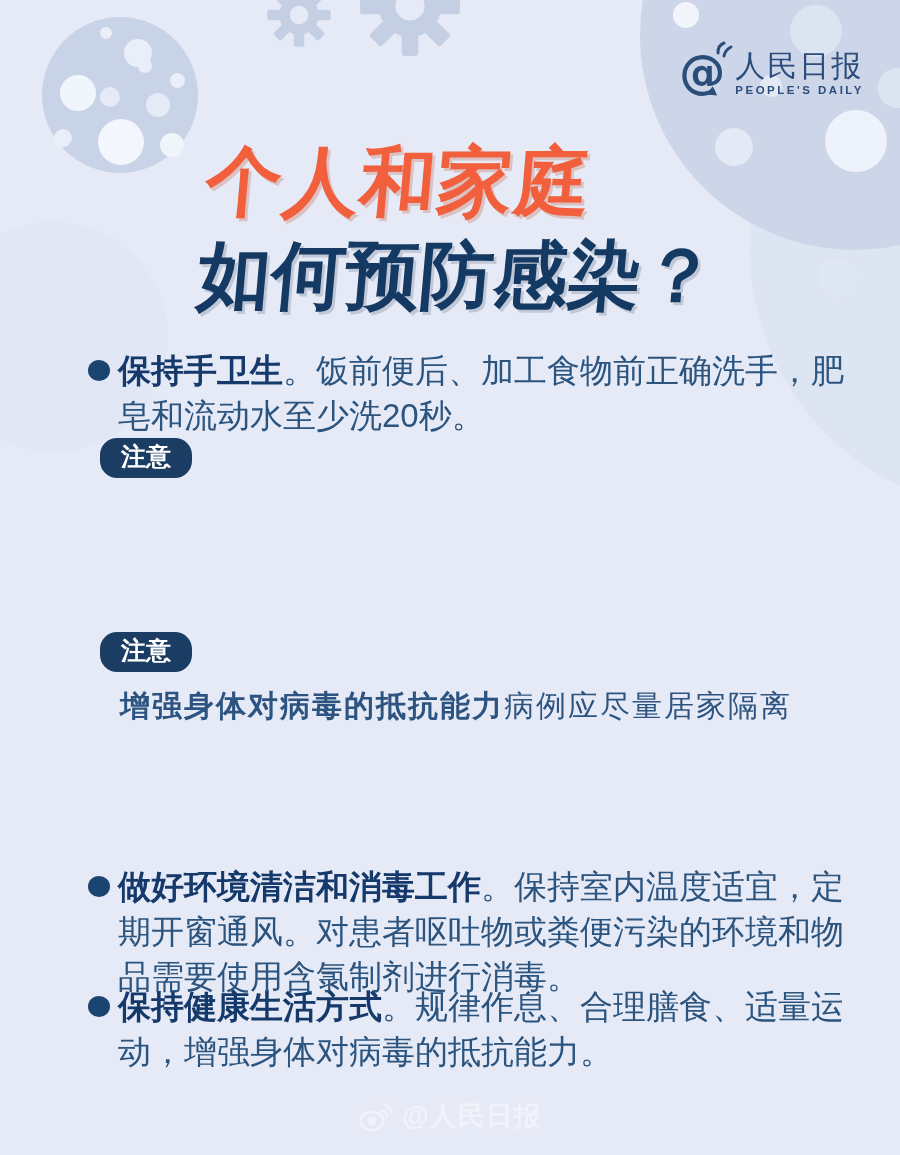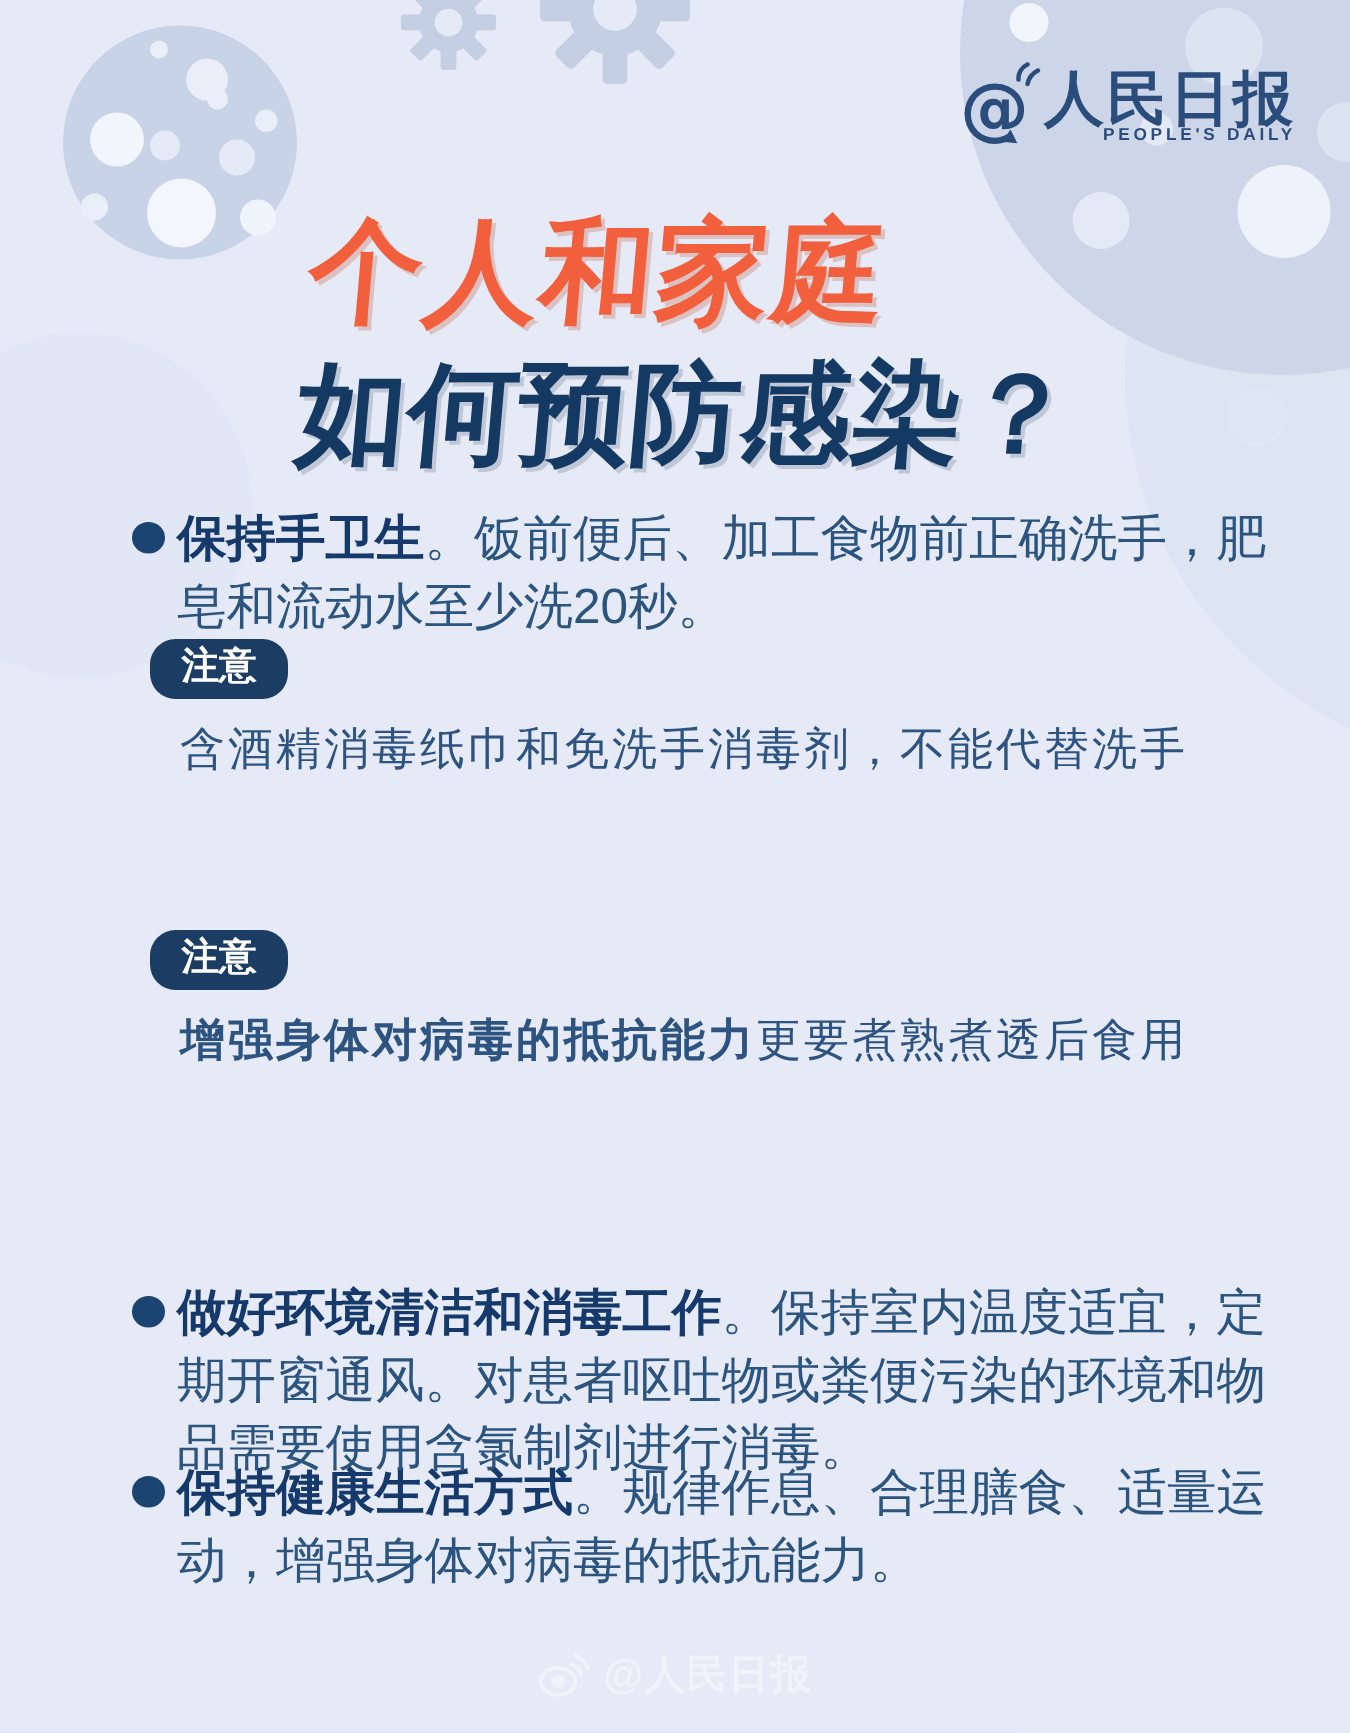--- a/index.html
+++ b/index.html
@@ -22,30 +22,30 @@
   .gear { position:absolute; }
   
   .logo { position:absolute; top:44px; right:36px; display:flex; align-items:flex-start; color:#2b4d7c; }
   .logo-mark { position:relative; width:52px; height:56px; }
   .logo-at { font-size:46px; font-weight:bold; line-height:56px; font-family:"DejaVu Sans", sans-serif; }
   .logo-waves { position:absolute; right:-6px; top:-4px; }
   .logo-tri { position:absolute; left:30px; bottom:2px; width:0; height:0;
     border-left:9px solid #2b4d7c; border-top:5px solid transparent; border-bottom:5px solid transparent;
     transform:rotate(35deg); }
   .logo-text { margin-left:4px; padding-top:6px; }
-  .logo-cn { font-size:40px; font-weight:bold; letter-spacing:2px; line-height:32px; }
+  .logo-cn { font-size:30px; font-weight:normal; letter-spacing:2px; line-height:32px; }
   .logo-en { font-size:11.5px; font-weight:bold; letter-spacing:2.5px; margin-top:2px;text-align:right; }
   
   .title { position:absolute; left:202px; top:134px; transform:skewX(-5deg); font-weight:900; }
   .title .t1 { font-size:76px; line-height:96px; color:#f15f3d; letter-spacing:1px;
                text-shadow:3px 3px 0 rgba(186,70,40,0.25); }
   .title .t2 { font-size:74px; line-height:92px; color:#143a63; letter-spacing:0;
                text-shadow:3px 3px 0 rgba(20,45,80,0.18); }
   
-  .content { position:absolute; left:88px; top:0; width:762px; height:855px; }
+  .content { position:absolute; left:88px; top:12px; width:762px; height:855px; }
   .bullet { position:absolute; left:0; width:762px; padding-left:30px;
             font-size:33px; line-height:45px; color:#2b547f; }
   .bullet .dot { position:absolute; left:0; top:12px; width:22px; height:21px;
                  background:#1c4470; border-radius:50%; }
   .bullet strong { color:#14396a; font-weight:800; }
   .note { position:absolute; left:12px; width:750px; }
   .badge { display:inline-block; background:#1b3c63; color:#fff; font-weight:bold;
            font-size:25px; line-height:25px; padding:6px 21px 9px; border-radius:17px; }
   .note-text { margin-top:14px; margin-left:20px; font-family:"DejaVu Serif", serif;
                font-size:30px; line-height:40px; color:#2d5480; letter-spacing:2px; }
@@ -147,30 +147,27 @@
 
   <div class="content">
 
     <div class="bullet s0">
       <span class="dot"></span>
       <strong>保持手卫生</strong><span>。饭前便后、加工食物前正确洗手，肥皂和流动水至少洗20秒。</span>
     </div>
 
     <div class="note s1">
       <div class="badge">注意</div>
-      <div class="note-text">
-        <strong></strong><span>含酒精消毒纸巾和免洗手消毒剂，不能代替洗手</span>
-      </div>
     </div>
 
 
     <div class="note s3">
       <div class="badge">注意</div>
       <div class="note-text">
-        <strong>增强身体对病毒的抵抗能力</strong><span>更要煮熟煮透后食用</span>
+        <strong>增强身体对病毒的抵抗能力</strong><span>病例应尽量居家隔离</span>
       </div>
     </div>
 
 
     <div class="bullet s6">
       <span class="dot"></span>
       <strong>保持健康生活方式</strong><span>。规律作息、合理膳食、适量运动，增强身体对病毒的抵抗能力。</span>
     </div>
 
     <div class="bullet s5">

